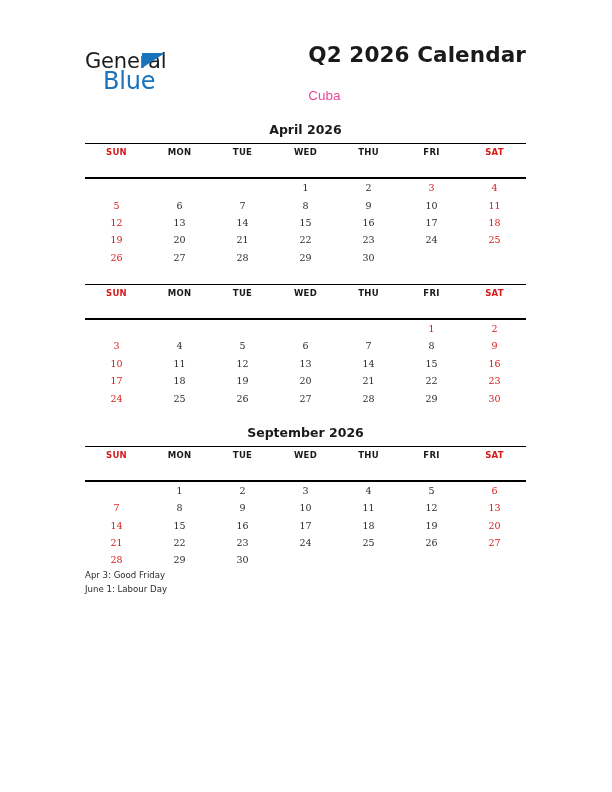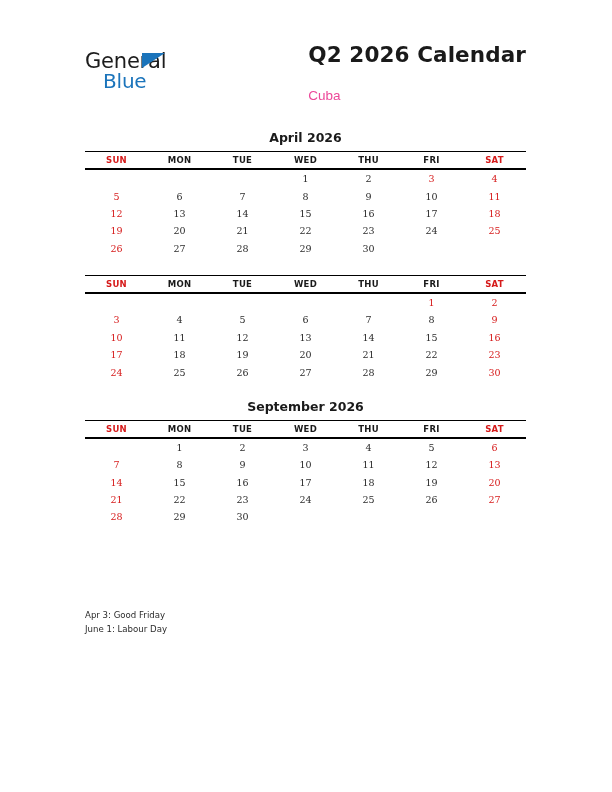--- a/index.html
+++ b/index.html
@@ -48,21 +48,21 @@
     color: #1c1c1c;
     font-family: "DejaVu Sans", sans-serif;
     font-weight: 400;
     line-height: 24px;
     white-space: nowrap;
   }
   .logo-blue {
     position: absolute;
     left: 18px;
     top: 20px;
-    font-size: 20px;
+    font-size: 24px;
     letter-spacing: -0.2px;
     color: #1b74bb;
     font-family: "DejaVu Sans", sans-serif;
     font-weight: 400;
     line-height: 24px;
     white-space: nowrap;
   }
   .logo-triangle {
     position: absolute;
     left: 57px;
@@ -111,34 +111,33 @@
     margin-bottom: 18px;
   }
   .month-name {
     text-align: center;
     font-size: 12.5px;
     font-weight: bold;
     color: #1a1a1a;
     font-family: "DejaVu Sans", sans-serif;
     padding-bottom: 5px;
     line-height: 16px;
-    margin-top: 8px;
   }
 
   table.cal {
     width: 441px;
     border-collapse: collapse;
     table-layout: fixed;
   }
   table.cal th {
     font-size: 8.5px;
     font-weight: bold;
     font-family: "DejaVu Sans", sans-serif;
     letter-spacing: 0.3px;
-    padding: 3px 0 3px 0;
+    padding: 3px 0 20px 0;
     text-align: center;
     border-top: 1px solid #000000;
     border-bottom: 2px solid #000000;
     color: #1a1a1a;
   }
   table.cal th.weekend {
     color: #d61a1a;
   }
   table.cal td {
     font-size: 9.5px;
@@ -155,21 +154,20 @@
   table.cal td.empty {
     color: transparent;
   }
 
   
   .legend {
     position: absolute;
     left: 85px;
     top: 568px;
     width: 441px;
-    margin-top: 40px;
   }
   .legend-item {
     font-size: 8.6px;
     font-family: "DejaVu Sans", sans-serif;
     color: #2b2b2b;
     line-height: 14px;
     white-space: nowrap;
   }
 </style>
 </head>

